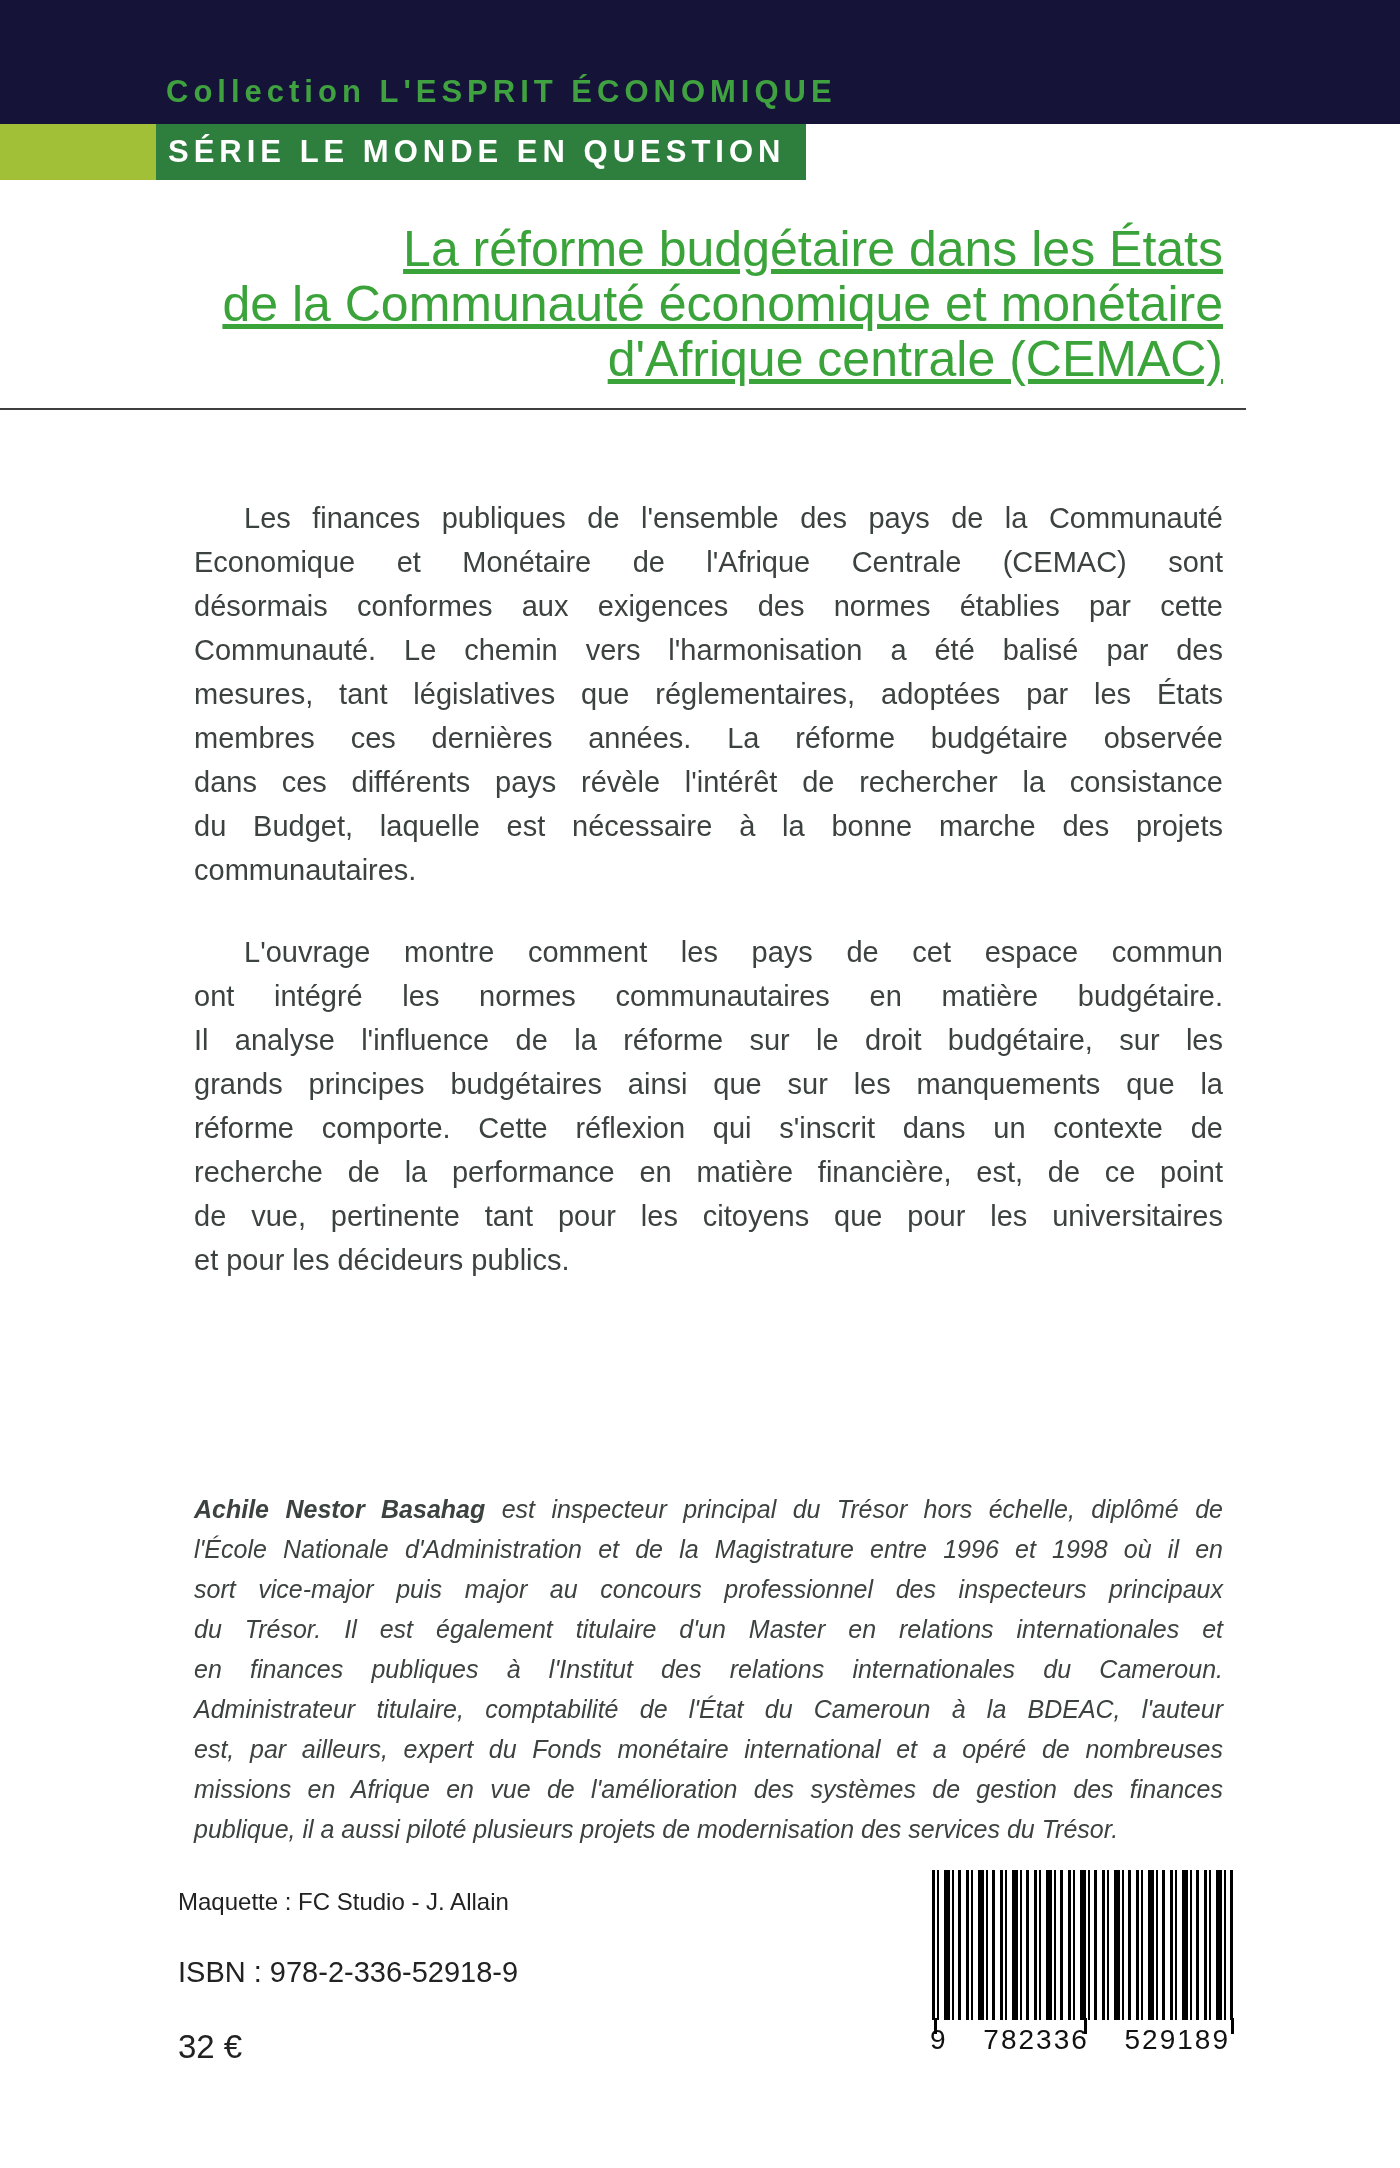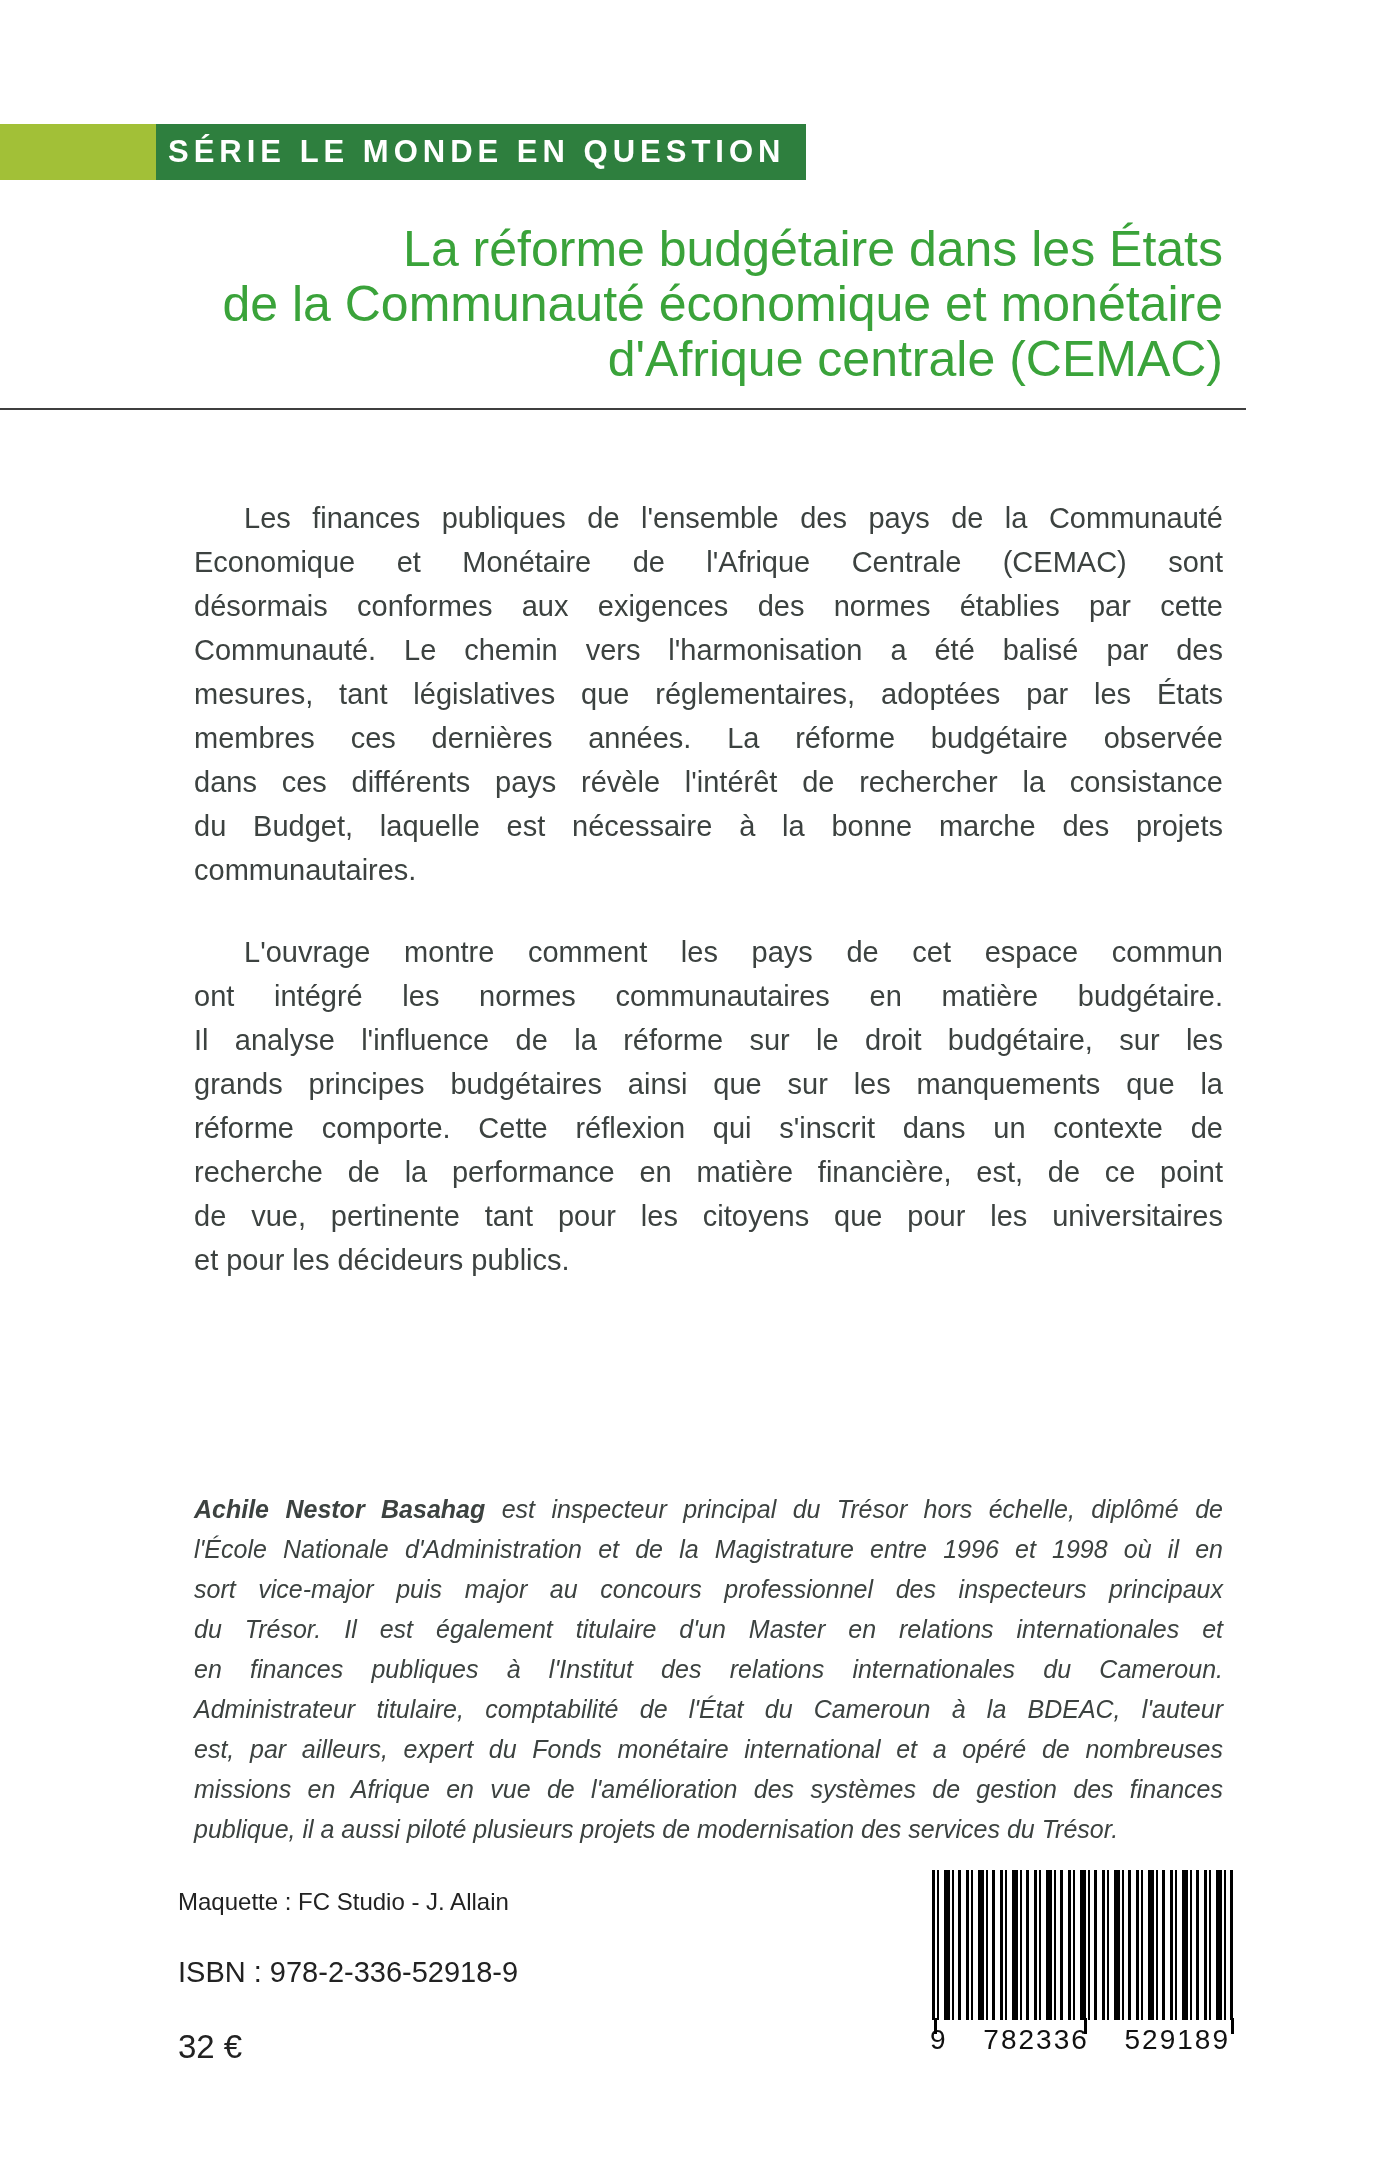--- a/index.html
+++ b/index.html
@@ -56,20 +56,21 @@
   }
   
   .title-block{
     position:absolute;top:222px;left:166px;
     width:1057px;
     text-align:right;
     color:var(--title-green);
     font-size:50px;
     line-height:55px;
     font-weight:400;
+    text-decoration:underline;
   }
   .rule{
     position:absolute;top:408px;left:0;
     width:1246px;height:2px;
     background:#3f3f3f;
   }
   
   .synopsis{
     position:absolute;top:496px;left:178px;
     width:1045px;
@@ -135,20 +136,23 @@
     display:flex;justify-content:space-between;
     padding:0 10px 0 2px;
     font-size:28px;letter-spacing:2px;color:#111;
   }
 </style>
 </head>
 <body>
 
 <div class="page">
 
+  <header class="band-navy">
+    <div class="collection-label">Collection L'ESPRIT ÉCONOMIQUE</div>
+  </header>
 
   <div class="band-series">
     <div class="band-lime"></div>
     <div class="band-green-main">
       <div class="series-label">SÉRIE LE MONDE EN QUESTION</div>
     </div>
   </div>
 
   <h1 class="title-block">
       <div class="title-line">La réforme budgétaire dans les États</div>

